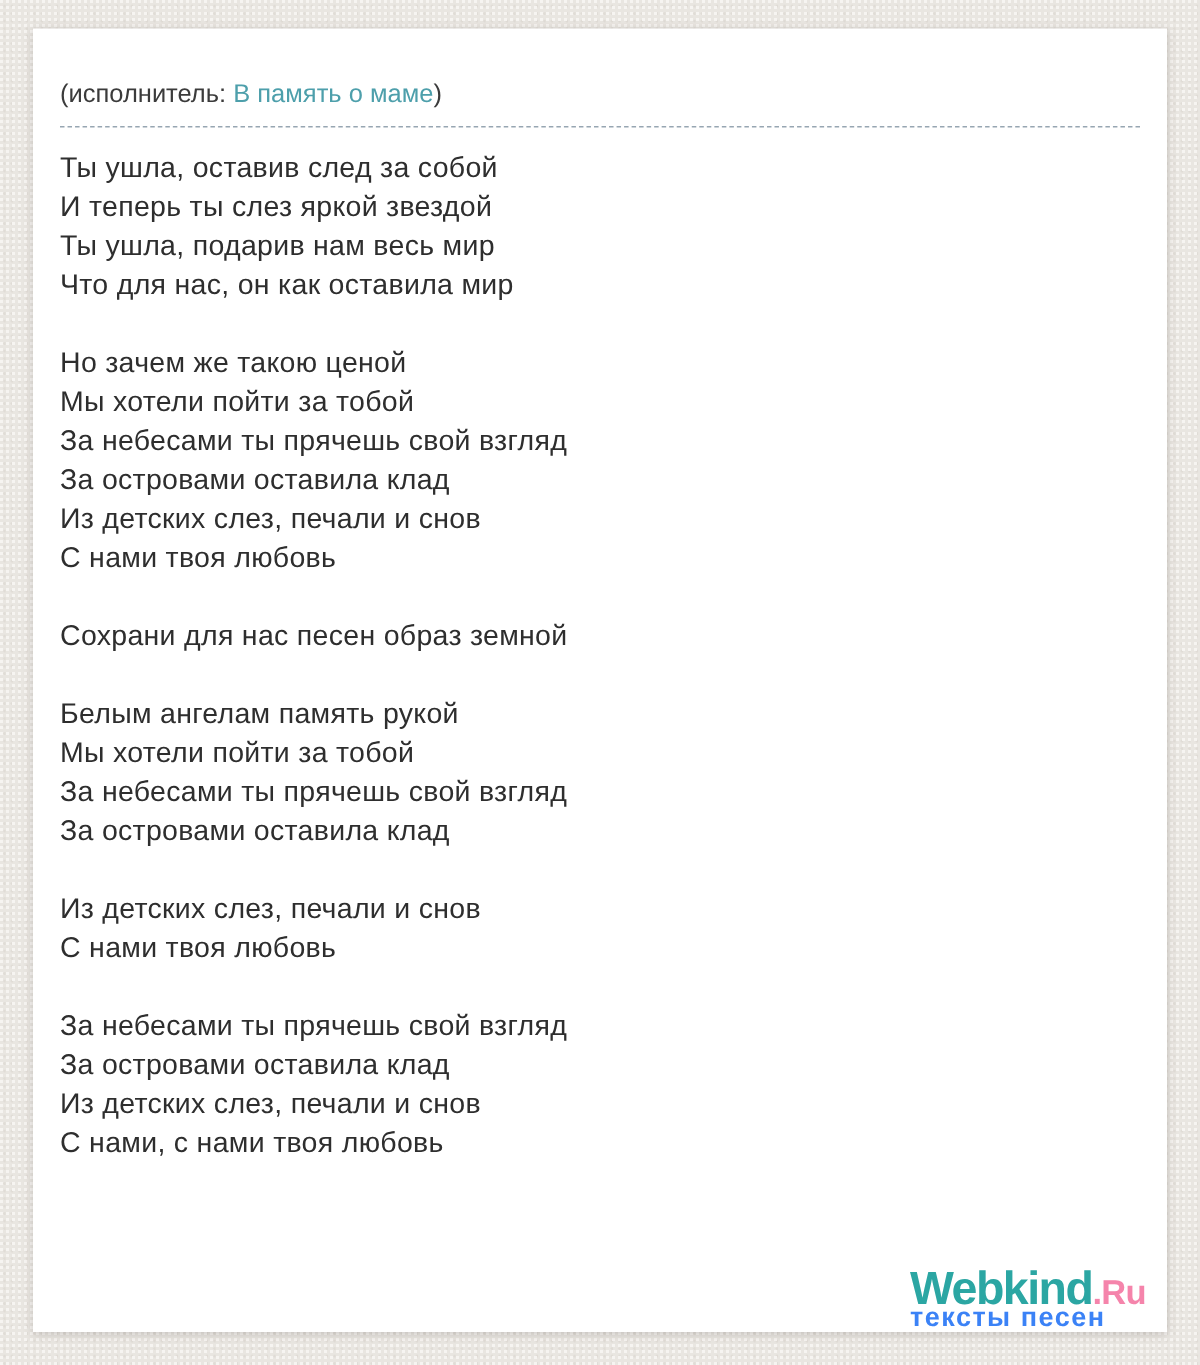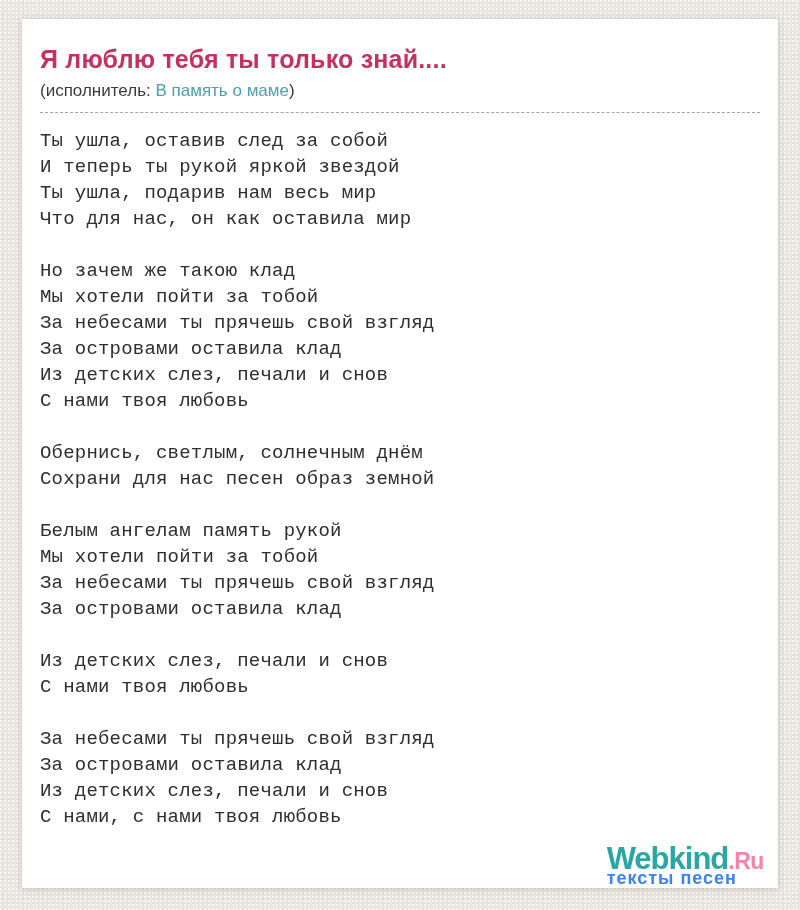--- a/index.html
+++ b/index.html
@@ -40,21 +40,20 @@
     color:#4d9fab;
     text-decoration:none;
     cursor:pointer;
   }
   .lyrics {
     margin-top:15px;
     font-size:19px;
     line-height:26px;
     letter-spacing:0.2px;
     color:#2e2e2e;
-    font-family:Liberation Mono, monospace;
   }
   .stanza { margin-bottom:26px; }
   .logo {
     position:absolute;
     right:13px; bottom:1px;
     text-align:left;
     line-height:1;
     cursor:pointer;
   }
   .logo-main {
@@ -78,46 +77,44 @@
     color:#3b82f6;
     margin-top:-5px;
     margin-right:28px;
   }
 </style>
 </head>
 <body>
 
 <div class="card">
 
-  <h1 class="song-title">Я люблю тебя ты только знай....</h1>
 
   <div class="subtitle">
     <span>(исполнитель: </span><a class="artist-link">В память о маме</a><span>)</span>
   </div>
 
   <div class="lyrics">
 
     <div class="stanza">
       <div class="line">Ты ушла, оставив след за собой</div>
-      <div class="line">И теперь ты рукой яркой звездой</div>
+      <div class="line">И теперь ты слез яркой звездой</div>
       <div class="line">Ты ушла, подарив нам весь мир</div>
       <div class="line">Что для нас, он как оставила мир</div>
     </div>
 
     <div class="stanza">
-      <div class="line">Но зачем же такою клад</div>
+      <div class="line">Но зачем же такою ценой</div>
       <div class="line">Мы хотели пойти за тобой</div>
       <div class="line">За небесами ты прячешь свой взгляд</div>
       <div class="line">За островами оставила клад</div>
       <div class="line">Из детских слез, печали и снов</div>
       <div class="line">С нами твоя любовь</div>
     </div>
 
     <div class="stanza">
-      <div class="line">Обернись, светлым, солнечным днём</div>
       <div class="line">Сохрани для нас песен образ земной</div>
     </div>
 
     <div class="stanza">
       <div class="line">Белым ангелам память рукой</div>
       <div class="line">Мы хотели пойти за тобой</div>
       <div class="line">За небесами ты прячешь свой взгляд</div>
       <div class="line">За островами оставила клад</div>
     </div>
 

